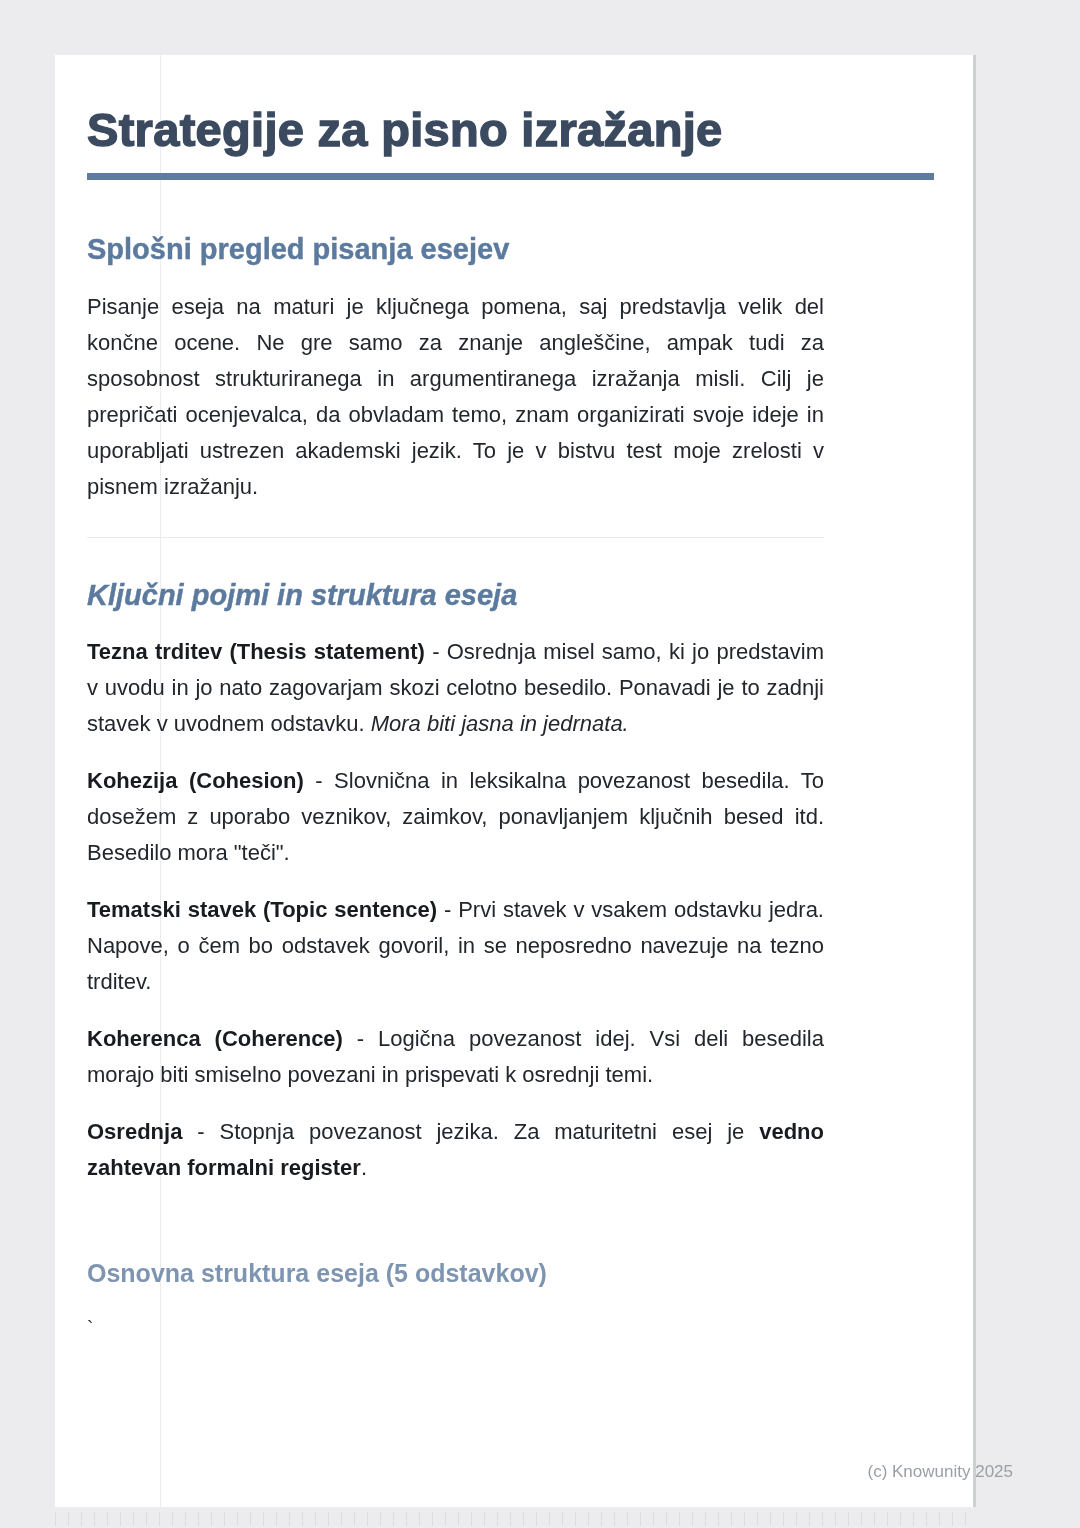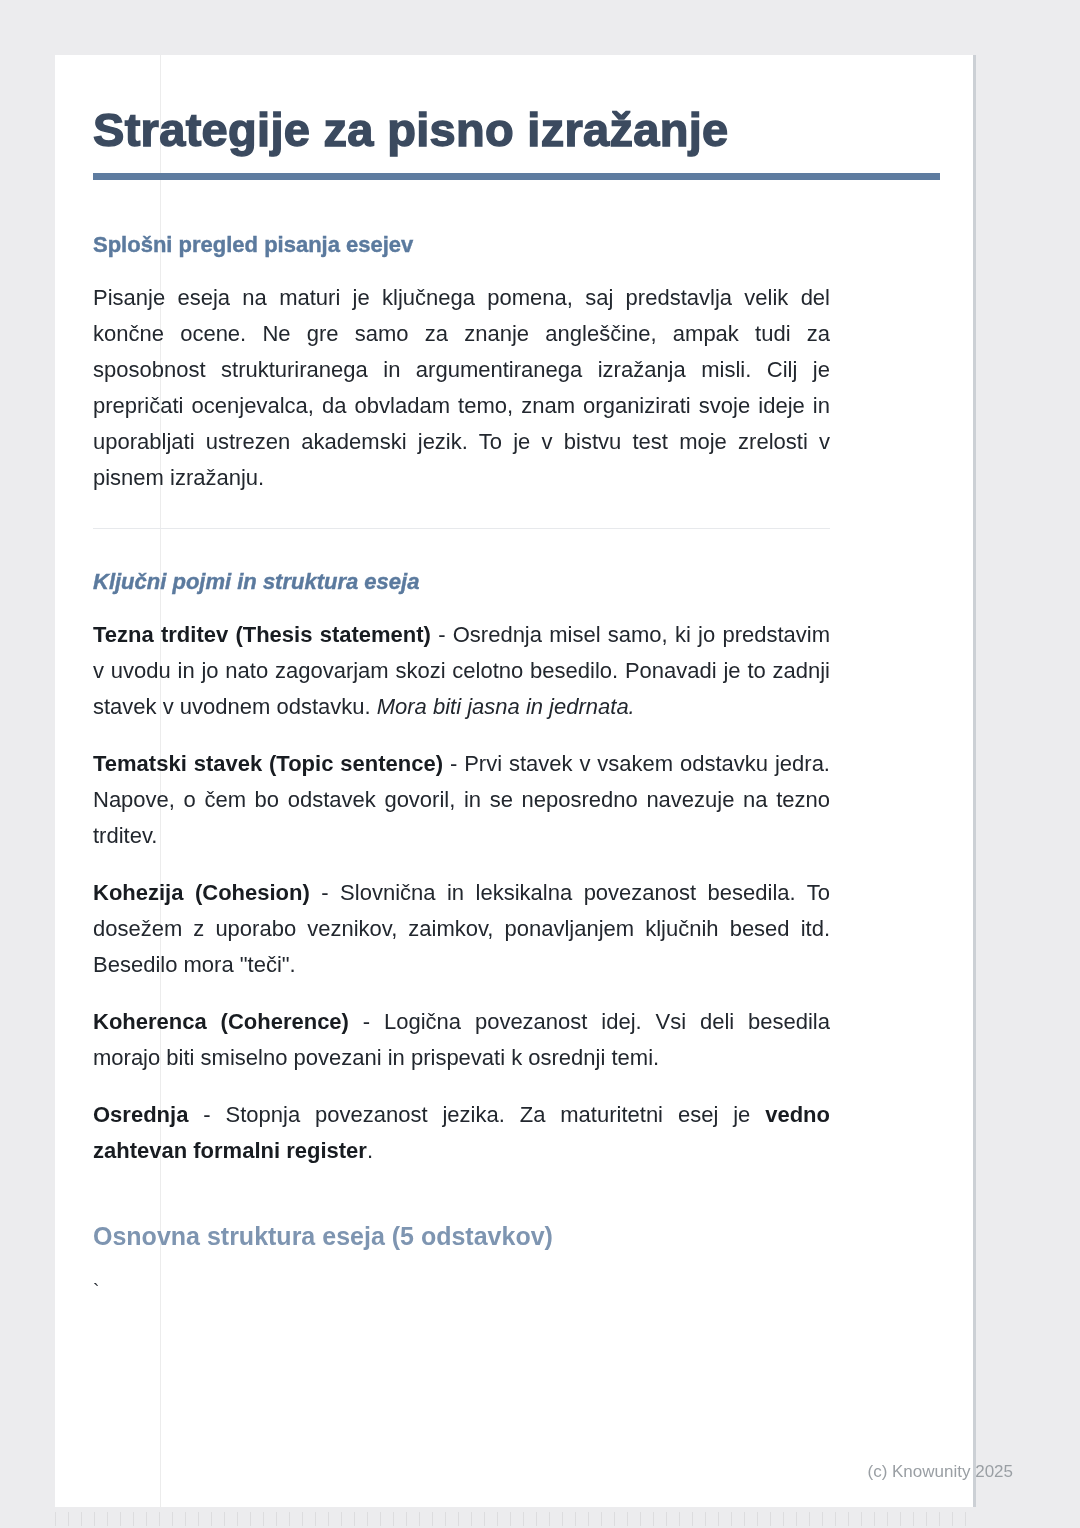--- a/index.html
+++ b/index.html
@@ -16,56 +16,56 @@
     position:absolute; left:55px; top:55px;
     width:921px; height:1452px;
     background:#ffffff;
     border-right:3px solid #ccd0d5;
   }
   .margin-line {
     position:absolute; left:105px; top:0; bottom:0; width:1px;
     background:#ececec;
   }
 
-  .content { position:absolute; left:38px; top:48px; width:737px; }
+  .content { position:absolute; left:32px; top:48px; width:737px; }
 
   h1.title {
     font-size:47px; line-height:1.15; font-weight:bold;
     color:#3b4a5f; -webkit-text-stroke:1.4px #3b4a5f;
     letter-spacing:.3px;
   }
   .title-rule {
     margin-top:16px; height:7px; width:847px;
     background:#5e7ca0;
   }
 
   h2.section-heading {
     margin-top:52px;
-    font-size:22px; line-height:1.2; font-weight:bold;
+    font-size:29px; line-height:1.2; font-weight:bold;
     color:#5b7a9e; -webkit-text-stroke:.4px #5b7a9e;
   }
 
   p.body {
     margin-top:22px;
     font-size:22px; line-height:36px;
     color:#22272e;
     text-align:justify;
   }
   p.term { margin-top:21px; }
   p.body strong { font-weight:bold; color:#181c21; }
   p.body em { font-style:italic; }
 
   hr.divider {
     margin-top:32px;
     border:none; border-top:1px solid #e7e9ec; width:737px;
   }
   .section-heading.after-divider { margin-top:40px;font-style:italic; }
 
   h3.sub-heading {
-    margin-top:52px;
+    margin-top:72px;
     font-size:25px; line-height:1.25; font-weight:bold;
     color:#7e95b1;
   }
   .stray { margin-top:28px; font-size:19px; color:#2a2f36; }
 
   .bottom-ticks {
     position:absolute; left:55px; width:921px; bottom:2px; height:14px;
     background:repeating-linear-gradient(90deg, rgba(0,0,0,.12) 0 1px, transparent 1px 13px);
     opacity:.55;
   }
@@ -91,23 +91,23 @@
         <p class="body">Pisanje eseja na maturi je ključnega pomena, saj predstavlja velik del končne ocene. Ne gre samo za znanje angleščine, ampak tudi za sposobnost strukturiranega in argumentiranega izražanja misli. Cilj je prepričati ocenjevalca, da obvladam temo, znam organizirati svoje ideje in uporabljati ustrezen akademski jezik. To je v bistvu test moje zrelosti v pisnem izražanju.</p>
       </section>
 
       <hr class="divider">
 
       <section>
         <h2 class="section-heading after-divider">Ključni pojmi in struktura eseja</h2>
 
         <p class="body term"><strong>Tezna trditev (Thesis statement)</strong><span> - </span><span>Osrednja misel samo, ki jo predstavim v uvodu in jo nato zagovarjam skozi celotno besedilo. Ponavadi je to zadnji stavek v uvodnem odstavku. </span><em>Mora biti jasna in jedrnata.</em></p>
 
+        <p class="body term"><strong>Kohezija (Cohesion)</strong><span> - </span><span>Slovnična in leksikalna povezanost besedila. To dosežem z uporabo veznikov, zaimkov, ponavljanjem ključnih besed itd. Besedilo mora "teči".</span></p>
+
         <p class="body term"><strong>Tematski stavek (Topic sentence)</strong><span> - </span><span>Prvi stavek v vsakem odstavku jedra. Napove, o čem bo odstavek govoril, in se neposredno navezuje na tezno trditev.</span></p>
-
-        <p class="body term"><strong>Kohezija (Cohesion)</strong><span> - </span><span>Slovnična in leksikalna povezanost besedila. To dosežem z uporabo veznikov, zaimkov, ponavljanjem ključnih besed itd. Besedilo mora "teči".</span></p>
 
         <p class="body term"><strong>Koherenca (Coherence)</strong><span> - </span><span>Logična povezanost idej. Vsi deli besedila morajo biti smiselno povezani in prispevati k osrednji temi.</span></p>
 
         <p class="body term"><strong>Osrednja</strong><span> - </span><span>Stopnja povezanost jezika. Za maturitetni esej je </span><strong>vedno zahtevan formalni register</strong><span>.</span></p>
       </section>
 
       <h3 class="sub-heading">Osnovna struktura eseja (5 odstavkov)</h3>
       <div class="stray">`</div>
     </div>
   </div>

